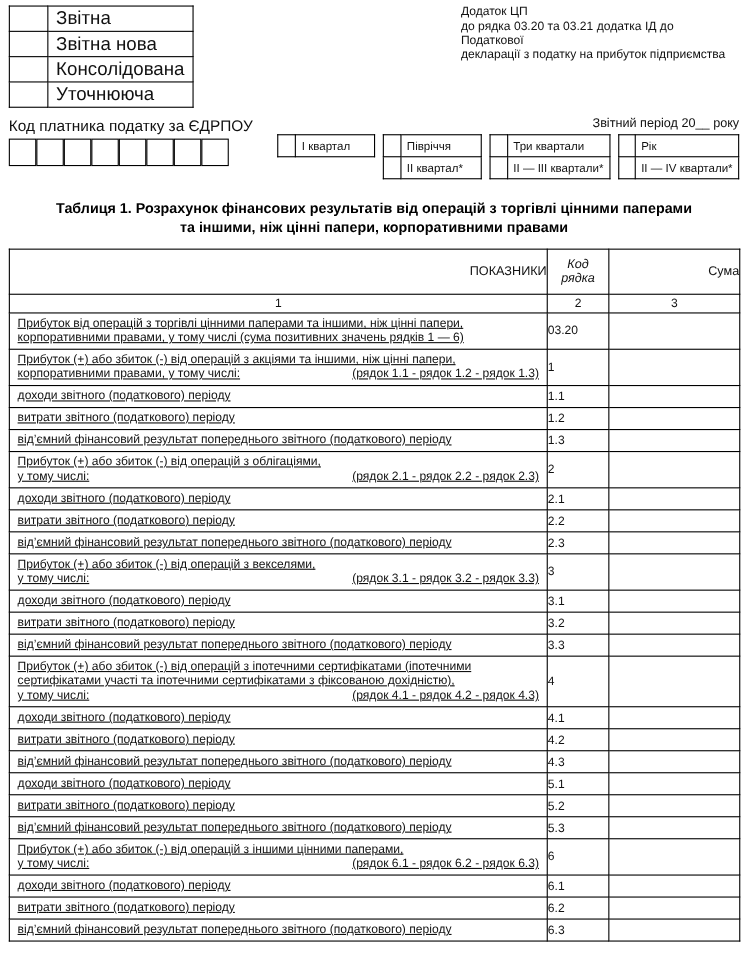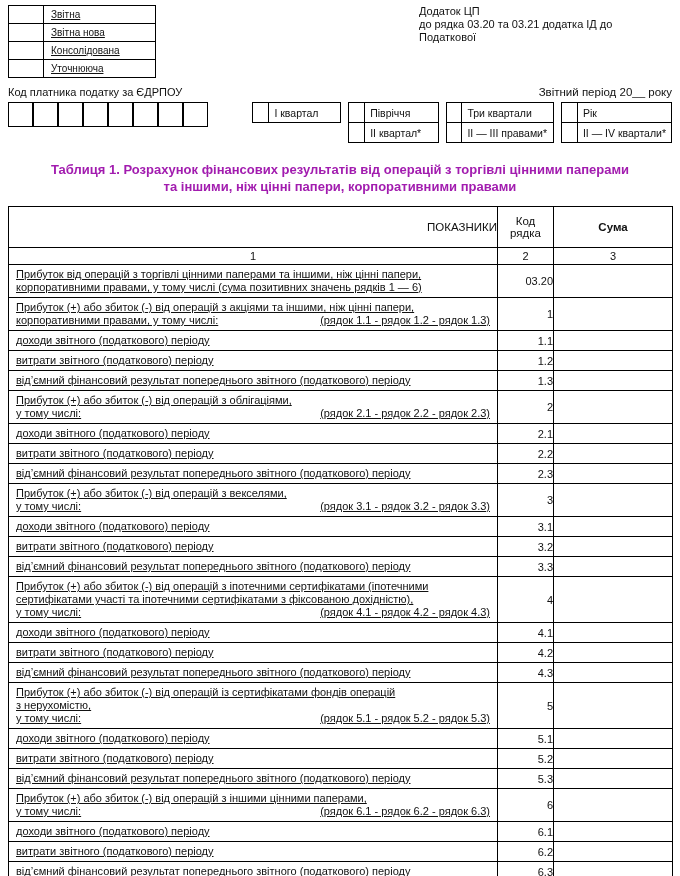--- a/index.html
+++ b/index.html
@@ -9,52 +9,52 @@
     font-family: "Liberation Sans", sans-serif;
     color: #111111; font-size: 11px;
   }
   .page { padding: 5px 8px 0 8px; }
 
   
   .top-flex { display: flex; align-items: flex-start; }
   table.rtype { border-collapse: collapse; }
   table.rtype td { border: 1px solid #000; height: 18px; }
   table.rtype td.chk { width: 35px; }
-  table.rtype td.lbl { width: 112px; padding: 1px 7px; font-size: 10px; text-decoration: underline; }
+  table.rtype td.lbl { width: 112px; padding: 1px 7px; font-size: 17px; }
   .appendix { margin-left: auto; width: 253px; line-height: 13px; font-size: 11px; }
 
   
   .id-period { display: flex; margin-top: 8px; }
-  .edrpou .elabel { font-size: 11px; margin-bottom: 4px; }
+  .edrpou .elabel { font-size: 14px; margin-bottom: 4px; }
   table.ecells { border-collapse: separate; border-spacing: 0; }
   table.ecells td { border: 1px solid #000; width: 25px; height: 25px; }
 
   .period { margin-left: auto; width: 420px; }
   .ptitle { text-align: right; font-size: 11.5px; margin-bottom: 4px; }
   .pgroups { display: flex; gap: 7px; }
   table.pgroup { border-collapse: collapse; }
   table.pgroup td { border: 1px solid #000; height: 20px; font-size: 10.5px; padding: 0 5px; white-space: nowrap; }
   table.pgroup td.chk { width: 17px; padding: 0; }
   table.pgroup td.ghost { border: none; }
 
   
   .ttitle {
     text-align: center; font-weight: bold; font-size: 13px; line-height: 17px;
-    width: 580px; margin: 18px auto 11px auto; color: #a21caf;
+    width: 580px; margin: 18px auto 11px auto; color: #000000;
   }
 
   
   table.main { border-collapse: collapse; width: 664px; table-layout: fixed; }
   table.main th, table.main td { border: 1px solid #000; }
   th.h-ind  { width: 489px; font-weight: normal; font-size: 11.5px; height: 41px; text-align: right; }
-  th.h-code { width: 56px;  font-weight: normal; font-size: 11.5px; text-align: center; line-height: 12px; padding: 2px 6px; }
-  th.h-sum  { width: 119px; font-weight: bold; font-size: 11.5px; text-align: center; }
+  th.h-code { width: 56px;  font-weight: normal; font-size: 11.5px; text-align: center; line-height: 12px; padding: 2px 6px; font-style: italic; }
+  th.h-sum  { width: 119px; font-weight: normal; font-size: 11.5px; text-align: right; }
   tr.numrow td { height: 17px; text-align: center; font-size: 11px; }
   td.ind { padding: 3px 7px; line-height: 13px; font-size: 11px; text-decoration: underline; }
-  td.code { text-align: right; vertical-align: middle; font-size: 11px; }
+  td.code { text-align: left; vertical-align: middle; font-size: 11px; }
   td.sum { }
   .tail-line { display: flex; justify-content: space-between; align-items: flex-end; }
   .tail-line .formula { text-align: right; margin-left: 20px; }
 </style>
 </head>
 <body>
 
 <div class="page">
 
   <div class="top-flex">
@@ -74,20 +74,21 @@
       </tr>
       <tr>
         <td class="chk"></td>
         <td class="lbl">Уточнююча</td>
       </tr>
     </tbody>
       </table>
     <div class="appendix">
       <div>Додаток ЦП</div>
       <div>до рядка 03.20 та 03.21 додатка ІД до Податкової</div>
+      <div>декларації з податку на прибуток підприємства</div>
     </div>
   </div>
 
   <div class="id-period">
     <div class="edrpou">
       <div class="elabel">Код платника податку за ЄДРПОУ</div>
       <table class="ecells">
         <tbody>
             <tr>
           <td></td>
@@ -131,21 +132,21 @@
         </tbody>
           </table>
         <table class="pgroup">
           <tbody>
               <tr>
             <td class="chk"></td>
             <td style="width:92px">Три квартали</td>
           </tr>
           <tr>
             <td class="chk"></td>
-            <td>ІІ — ІІІ правами*</td>
+            <td>ІІ — ІІІ квартали*</td>
           </tr>
         </tbody>
           </table>
         <table class="pgroup">
           <tbody>
               <tr>
             <td class="chk"></td>
             <td style="width:88px">Рік</td>
           </tr>
           <tr>
@@ -305,32 +306,20 @@
         </tr>
         <tr>
           <td class="ind">
             <div>від’ємний фінансовий результат попереднього звітного (податкового) періоду</div>
           </td>
           <td class="code">4.3</td>
           <td class="sum"></td>
         </tr>
         <tr>
           <td class="ind">
-            <div>Прибуток (+) або збиток (-) від операцій із сертифікатами фондів операцій</div>
-            <div>з нерухомістю,</div>
-            <div class="tail-line">
-              <span>у тому числі:</span>
-              <span class="formula">(рядок 5.1 - рядок 5.2 - рядок 5.3)</span>
-            </div>
-          </td>
-          <td class="code">5</td>
-          <td class="sum"></td>
-        </tr>
-        <tr>
-          <td class="ind">
             <div>доходи звітного (податкового) періоду</div>
           </td>
           <td class="code">5.1</td>
           <td class="sum"></td>
         </tr>
         <tr>
           <td class="ind">
             <div>витрати звітного (податкового) періоду</div>
           </td>
           <td class="code">5.2</td>

